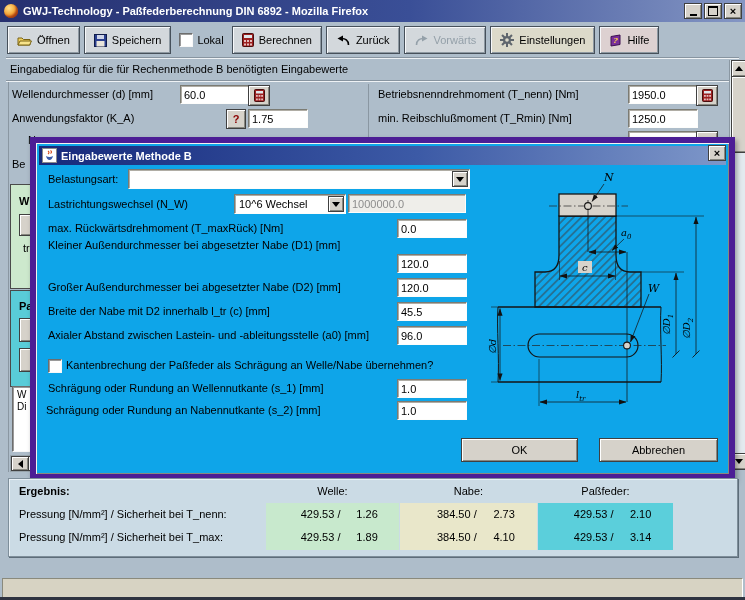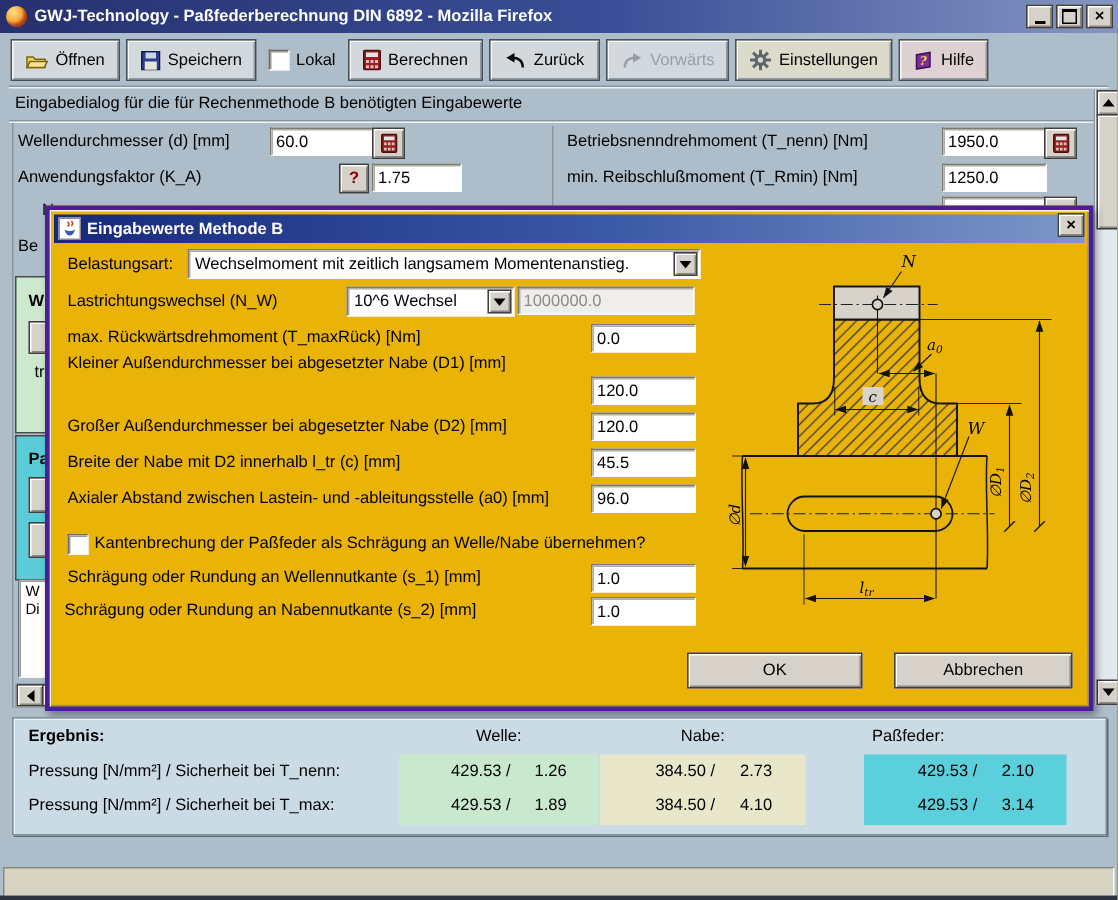--- a/index.html
+++ b/index.html
@@ -61,22 +61,22 @@
     display:flex;align-items:center;justify-content:center;}
   .tri-l{width:0;height:0;border:4px solid transparent;border-right:5px solid #000;margin-left:-4px;}
   .tri-r{width:0;height:0;border:4px solid transparent;border-left:5px solid #000;margin-right:-4px;}
   .tri-u{width:0;height:0;border:4px solid transparent;border-bottom:5px solid #000;margin-top:-4px;}
   .tri-d{width:0;height:0;border:4px solid transparent;border-top:5px solid #000;margin-bottom:-4px;}
   .tri-dd{width:0;height:0;border:4px solid transparent;border-top:5px solid #000;margin-bottom:-4px;}
   .thumb{position:absolute;background:#d6d2ca;border:1px solid #404040;
     box-shadow:inset 1px 1px 0 #fff,inset -1px -1px 0 #87877f;}
 
   
-  .dialog{left:30px;top:137px;width:693px;height:331px;background:#eab308;
-    border:3px solid #4c1d95;box-shadow:inset 1px 1px 0 #f5f3ef,inset -1px -1px 0 #8a887f,2px 3px 5px rgba(0,0,0,.35);}
+  .dialog{left:30px;top:137px;width:693px;height:331px;background:#0ea5e9;
+    border:6px solid #4c1d95;box-shadow:inset 1px 1px 0 #f5f3ef,inset -1px -1px 0 #8a887f,2px 3px 5px rgba(0,0,0,.35);}
   .dlg-title{position:absolute;left:3px;top:3px;width:687px;height:19px;
     background:linear-gradient(90deg,#16297b 0%,#3c5aa6 55%,#7e97c9 100%);
     display:flex;align-items:center;color:#fff;font-weight:bold;box-sizing:border-box;padding-left:3px;}
   .java-icon{width:13px;height:13px;background:#fff;border:1px solid #8a8a8a;margin-right:4px;
     display:flex;align-items:center;justify-content:center;}
   .dlg-close{position:absolute;right:3px;top:2px;width:16px;height:14px;background:#d6d2ca;
     border:1px solid #404040;box-shadow:inset 1px 1px 0 #fff,inset -1px -1px 0 #87877f;
     display:flex;align-items:center;justify-content:center;font-weight:bold;font-size:11px;color:#000;}
   .dropdown{position:absolute;height:18px;background:#fff;border:1px solid;
     border-color:#7b7b73 #fdfdfb #fdfdfb #7b7b73;box-shadow:inset 1px 1px 0 #b0ada5;
@@ -292,21 +292,20 @@
           </svg>
       </span>
       <span>Eingabewerte Methode B</span>
     </div>
     <div class="dlg-close">
         <span>×</span>
       </div>
 
     <div class="abs lbl" style="left:12px;top:30px;">Belastungsart:</div>
     <div class="dropdown" style="left:92px;top:26px;width:336px;">
-      <span>Wechselmoment mit zeitlich langsamem Momentenanstieg.</span>
       <span class="ddbtn">
           <span class="tri-dd"></span>
         </span>
     </div>
 
     <div class="abs lbl" style="left:12px;top:55px;">Lastrichtungswechsel (N_W)</div>
     <div class="dropdown" style="left:198px;top:51px;width:106px;">
       <span>10^6 Wechsel</span>
       <span class="ddbtn">
           <span class="tri-dd"></span>
@@ -414,21 +413,21 @@
     <div class="abs lbl" style="left:10px;top:52px;">Pressung [N/mm²] / Sicherheit bei T_max:</div>
 
     <div class="rcell" style="left:257px;width:133px;background:#c8e9cd;">
       <div class="rrow"><span class="rv-a">429.53 /</span><span class="rv-b">1.26</span></div>
       <div class="rrow"><span class="rv-a">429.53 /</span><span class="rv-b">1.89</span></div>
     </div>
     <div class="rcell" style="left:391px;width:137px;background:#e9e7ca;">
       <div class="rrow"><span class="rv-a">384.50 /</span><span class="rv-b">2.73</span></div>
       <div class="rrow"><span class="rv-a">384.50 /</span><span class="rv-b">4.10</span></div>
     </div>
-    <div class="rcell" style="left:529px;width:135px;background:#5bcfdb;margin-left:38px;">
+    <div class="rcell" style="left:529px;width:135px;background:#5bcfdb;">
       <div class="rrow"><span class="rv-a">429.53 /</span><span class="rv-b">2.10</span></div>
       <div class="rrow"><span class="rv-a">429.53 /</span><span class="rv-b">3.14</span></div>
     </div>
   </div>
 
   <div class="abs statusbar"></div>
   <div class="abs botedge"></div>
 
 </div>
 

